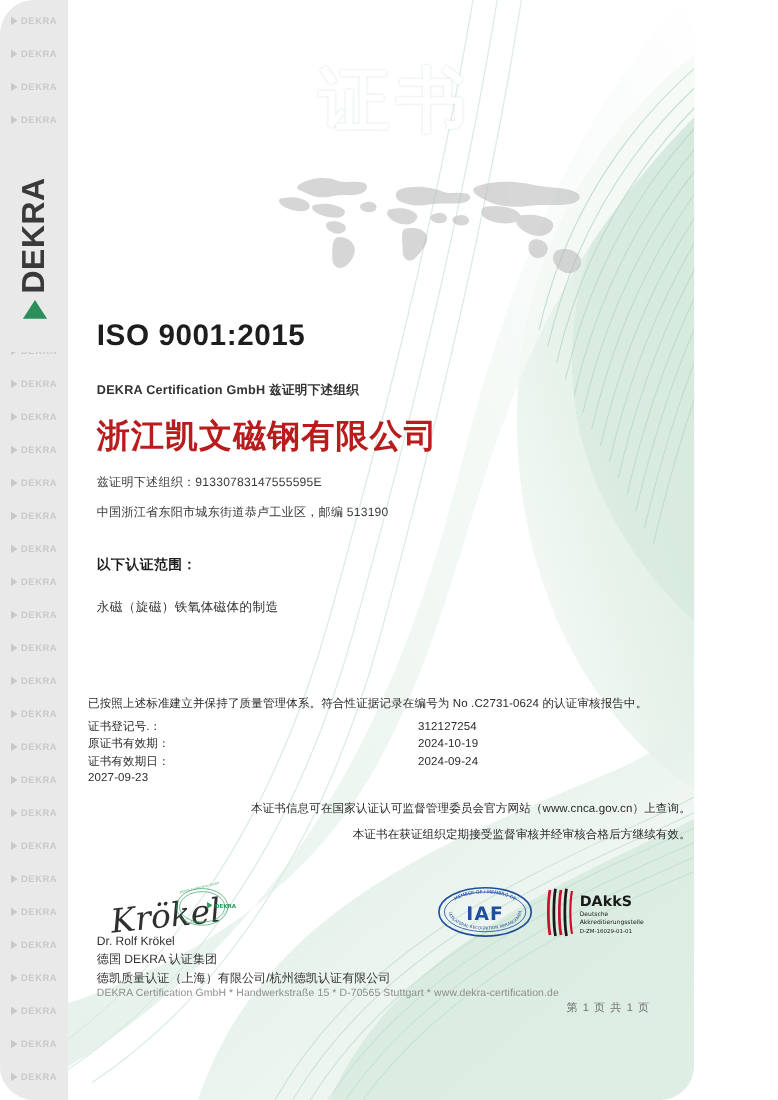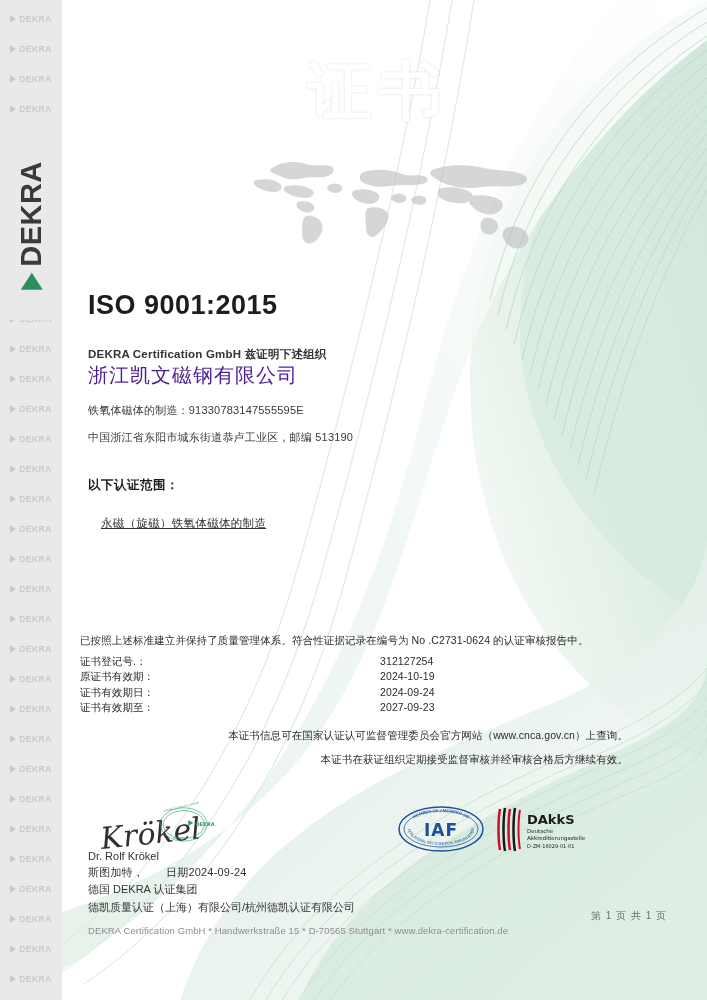--- a/index.html
+++ b/index.html
@@ -5,24 +5,25 @@
   * { box-sizing: border-box; }
   html, body {
     margin: 0; padding: 0;
     background: #ffffff;
   }
   body {
     font-family: "Liberation Sans", sans-serif;
   }
   .page {
     position: relative;
-    width: 707px;
+    width: 631px;
     height: 1000px;
     background: #ffffff;
     overflow: hidden;
+    border-radius: 31px;
   }
 
   
   .bg-svg {
     position: absolute;
     inset: 0;
     width: 707px;
     height: 1000px;
     pointer-events: none;
   }
@@ -89,21 +90,21 @@
   .left-logo-mark {
     width: 0; height: 0;
     border-top: 11px solid transparent;
     border-bottom: 11px solid transparent;
     border-left: 17px solid #2a8f5a;
   }
 
   
   .cert-title {
     position: absolute;
-    left: 308px; top: 48px;
+    left: 290px; top: 48px;
     font-size: 64px;
     font-weight: 700;
     color: #ffffff;
     letter-spacing: 6px;
     text-shadow: 0 0 2px rgba(150,190,170,.5);
     font-family: "DejaVu Sans", "Liberation Sans", sans-serif;
   }
 
   
   .worldmap {
@@ -125,27 +126,27 @@
     font-size: 27px;
     font-weight: 700;
     letter-spacing: .5px;
     color: #1d1d1d;
     margin: 0 0 26px 0;
   }
   .line-small {
     font-size: 11.5px;
     font-weight: 700;
     color: #333;
-    margin: 0 0 0 0;
+    margin: 0 0 14px 0;
     letter-spacing: .2px;
   }
   .company {
-    font-size: 20px;
-    font-weight: 400;
-    color: #4c1d95;
+    font-size: 30px;
+    font-weight: 700;
+    color: #b91c1c;
     margin: 0 0 14px 0;
     letter-spacing: 1px;
   }
   .credit {
     font-size: 11px;
     color: #3a3a3a;
     margin: 0 0 12px 0;
     letter-spacing: .2px;
   }
   .address {
@@ -157,23 +158,22 @@
   .scope-head {
     font-size: 12.5px;
     font-weight: 700;
     color: #1d1d1d;
     margin: 0 0 22px 0;
     letter-spacing: .5px;
   }
   .scope-body {
     font-size: 11.5px;
     color: #333;
-    margin: 13px;
+    margin: 0;
     letter-spacing: .3px;
-    text-decoration: underline;
   }
 
   
   .lower {
     position: absolute;
     left: 80px; top: 632px;
     width: 548px;
     color: #2b2b2b;
     font-size: 10.5px;
     line-height: 1.55;
@@ -232,21 +232,20 @@
     margin-top: 3px;
     white-space: nowrap;
   }
   .footer-line {
     position: absolute;
     left: 88px; top: 897px;
     font-size: 9.5px;
     color: #8d8d8d;
     letter-spacing: .1px;
     white-space: nowrap;
-    margin-top: 28px;
   }
   .page-no {
     position: absolute;
     right: 40px; top: 909px;
     font-size: 10px;
     color: #6f6f6f;
     letter-spacing: 1px;
   }
 
   
@@ -496,21 +495,21 @@
       <path d="M180,46 C186,44 192,48 190,52 C188,56 180,56 176,52 C174,49 176,47 180,46 Z"></path>
       <path d="M160,44 C166,42 172,46 170,50 C168,54 160,54 156,50 C154,47 156,45 160,44 Z"></path>
       <path d="M96,34 C102,32 108,36 106,40 C104,44 96,44 92,40 C90,37 92,35 96,34 Z"></path>
     </g>
   </svg>
 
   <div class="content">
     <div class="std">ISO 9001:2015</div>
     <div class="line-small">DEKRA Certification GmbH 兹证明下述组织</div>
     <div class="company">浙江凯文磁钢有限公司</div>
-    <div class="credit">铁氧体磁体的制造：91330783147555595E</div>
+    <div class="credit">兹证明下述组织：91330783147555595E</div>
     <div class="address">中国浙江省东阳市城东街道恭卢工业区，邮编 513190</div>
     <div class="scope-head">以下认证范围：</div>
     <div class="scope-body">永磁（旋磁）铁氧体磁体的制造</div>
   </div>
 
   <div class="lower">
     <p class="para">已按照上述标准建立并保持了质量管理体系。符合性证据记录在编号为 No .C2731-0624 的认证审核报告中。</p>
 
     <div class="kv">
       <span class="k">证书登记号.：</span>
@@ -518,36 +517,32 @@
     </div>
     <div class="kv">
       <span class="k">原证书有效期：</span>
       <span class="v">2024-10-19</span>
     </div>
     <div class="kv">
       <span class="k">证书有效期日：</span>
       <span class="v">2024-09-24</span>
     </div>
     <div class="kv">
-      <span class="k">证书有效期至：</span>
       <span class="v">2027-09-23</span>
     </div>
 
     <div class="notes">
       <p class="para">本证书信息可在国家认证认可监督管理委员会官方网站（www.cnca.gov.cn）上查询。</p>
       <p class="para">本证书在获证组织定期接受监督审核并经审核合格后方继续有效。</p>
     </div>
   </div>
 
   <div class="sig-area">
     <div class="sig-script">Krökel</div>
     <div class="sig-name">Dr. Rolf Krökel</div>
-    <div class="sig-row">
-      <span>斯图加特，</span><span class="date-lbl">日期</span><span>2024-09-24</span>
-    </div>
     <div class="sig-org">德国 DEKRA 认证集团</div>
     <div class="sig-org2">德凯质量认证（上海）有限公司/杭州德凯认证有限公司</div>
   </div>
 
   <svg class="stamp" viewBox="0 0 120 90" aria-hidden="true">
     <g fill="none" stroke="#2f9a62" stroke-width="1.2" opacity="0.9">
       <ellipse cx="56" cy="44" rx="42" ry="30"></ellipse>
       <ellipse cx="56" cy="44" rx="37" ry="25"></ellipse>
     </g>
     <g fill="#2f9a62" opacity="0.85" font-family="DejaVu Sans, sans-serif" font-size="5">

